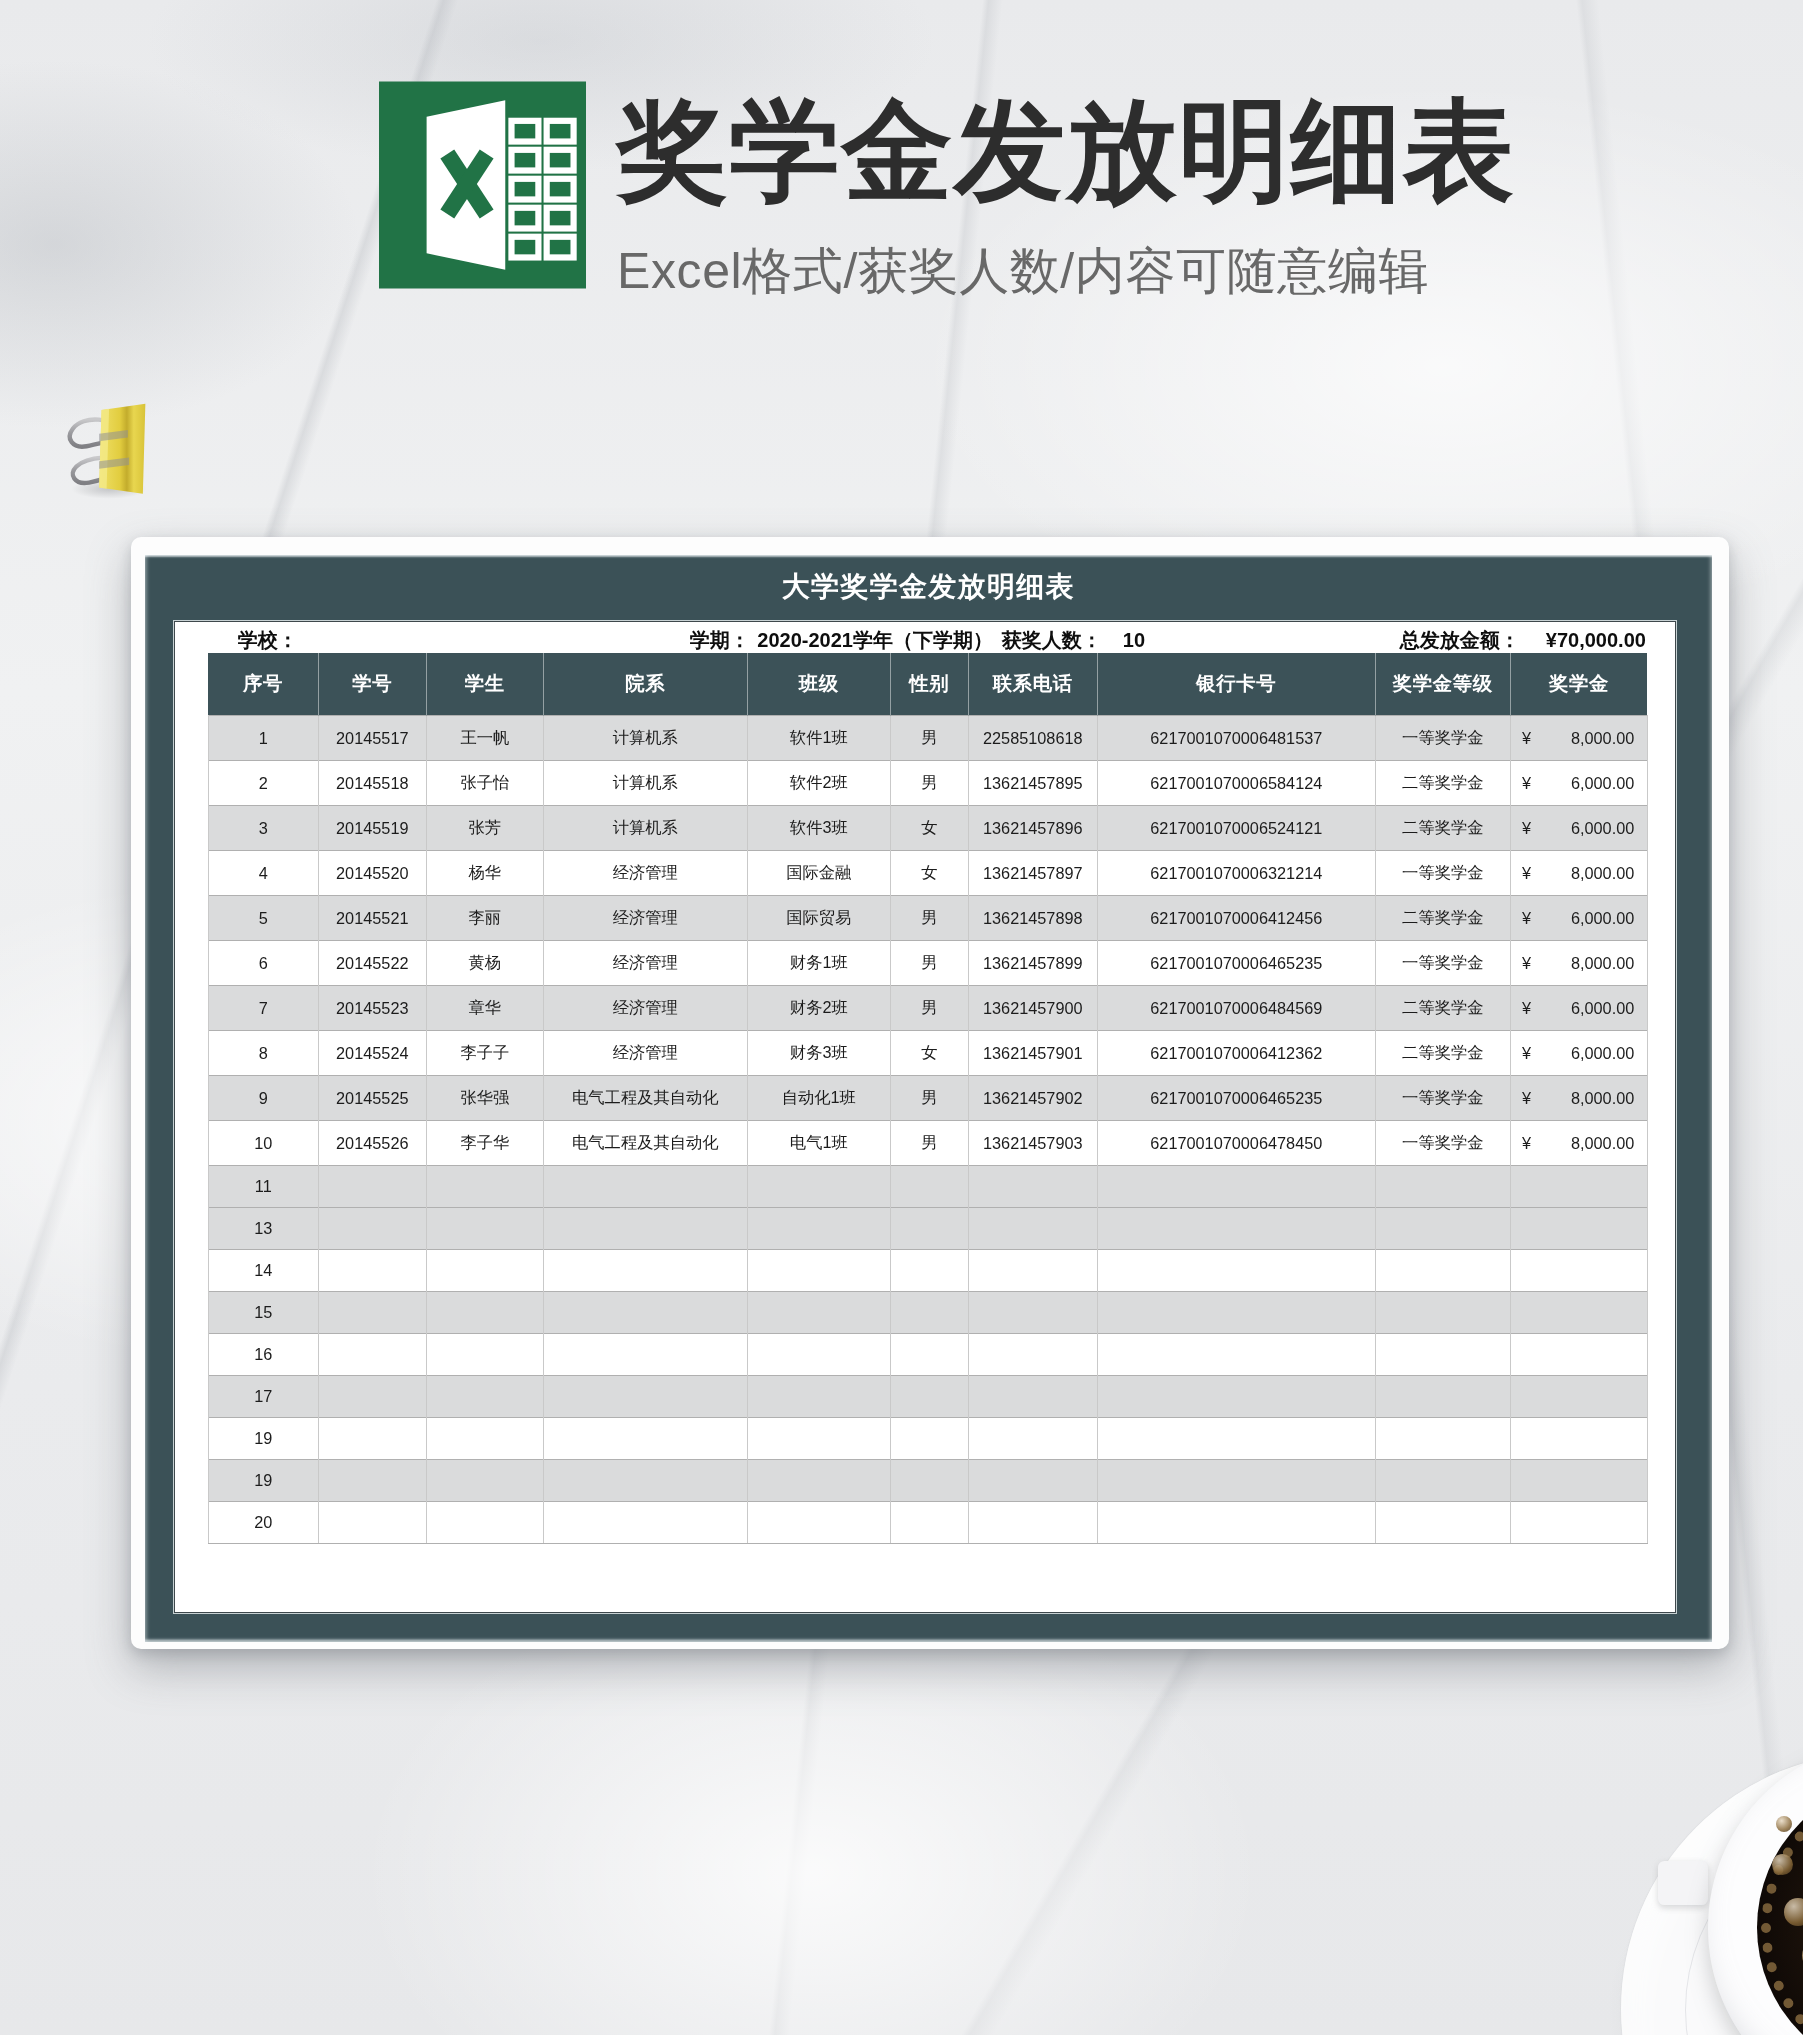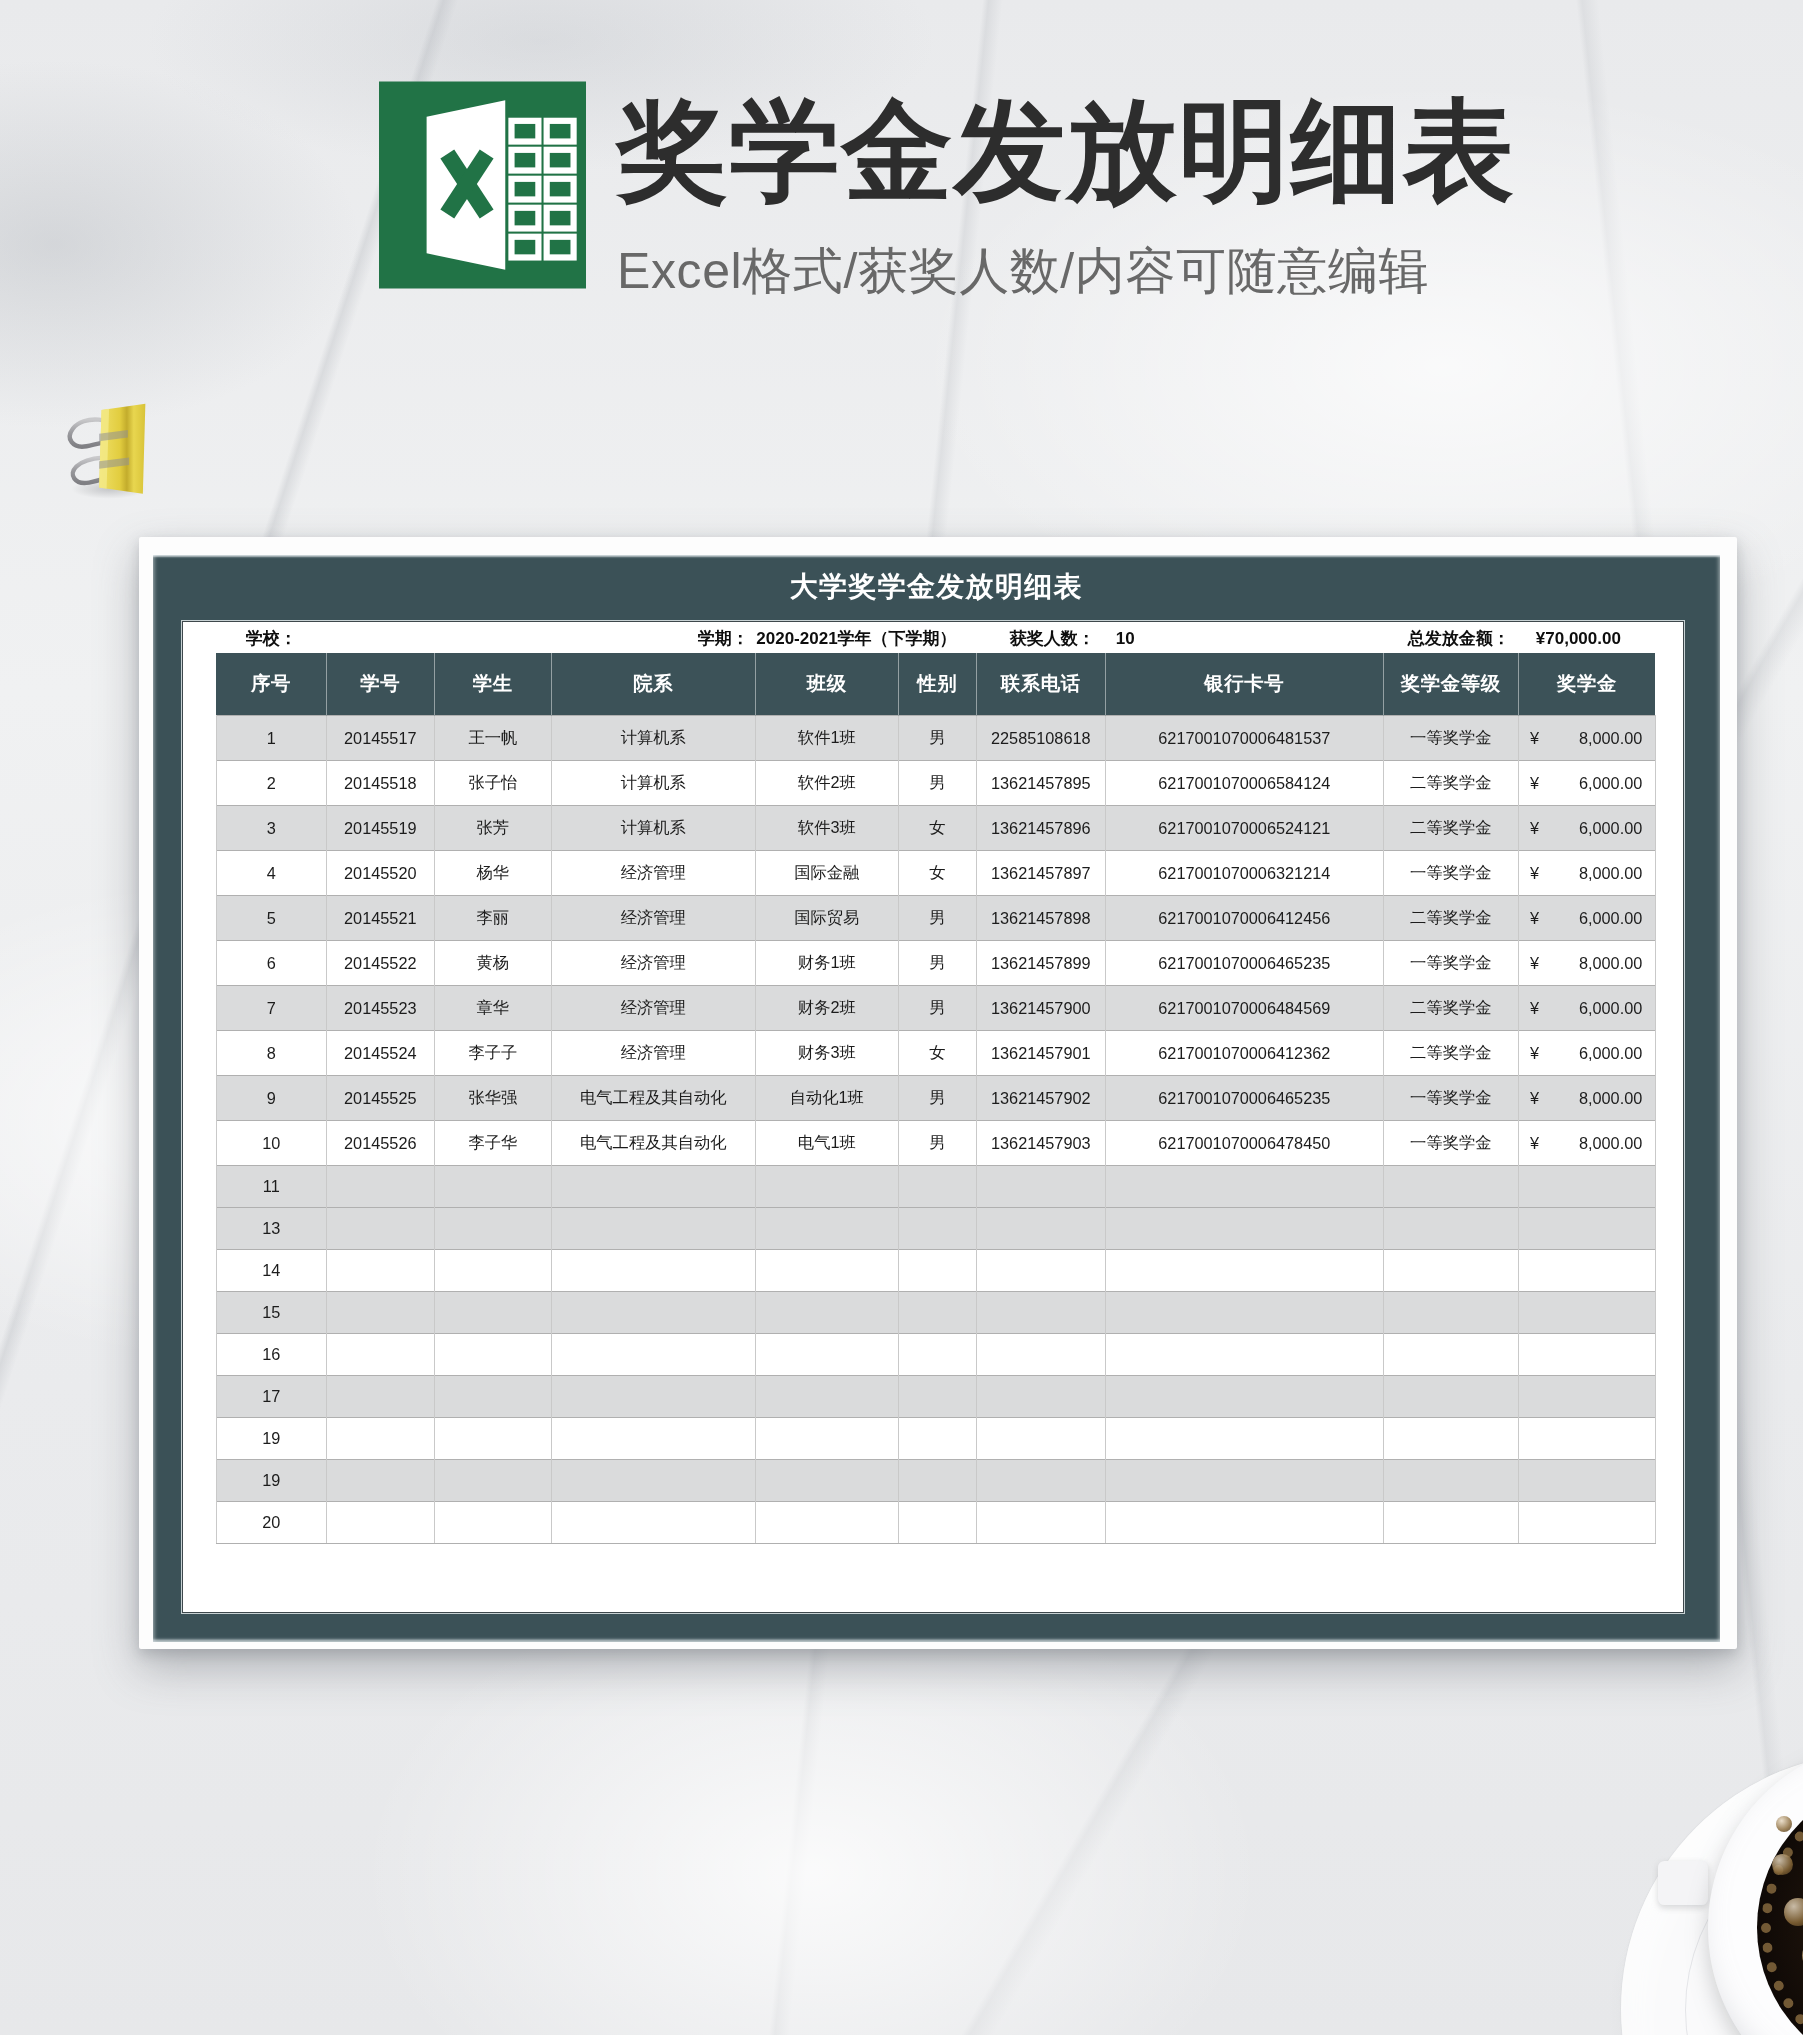--- a/index.html
+++ b/index.html
@@ -42,22 +42,22 @@
 
   
   .binder-clip { position:absolute; left:34px; top:396px; width:122px; height:108px; }
   .clip-shadow {
     position:absolute; left:59px; top:476px; width:100px; height:26px; border-radius:50%;
     background:radial-gradient(closest-side, rgba(120,122,126,.35), transparent 75%);
   }
 
   
   .card {
-    position:absolute; left:139px; top:537px; width:1598px; height:1112px;
-    background:#fdfdfd; border-radius:2px;
+    position:absolute; left:131px; top:537px; width:1598px; height:1112px;
+    background:#fdfdfd; border-radius:10px;
     box-shadow:0 19px 44px rgba(110,115,122,.45), 0 5px 12.5px rgba(110,115,122,.3);
   }
   .frame {
     position:absolute; left:13.8px; top:17.5px; width:1567px; height:1087px;
     background:#3b5157;
     box-shadow:
       inset 0 3.1px 1.9px -1.3px rgba(240,246,248,.85),
       inset 0 -3.8px 2.5px -1.3px rgba(225,233,236,.75),
       inset 4.4px 0 3.8px -2.5px rgba(240,246,248,.4),
       inset -4.4px 0 3.8px -2.5px rgba(240,246,248,.4);
@@ -67,21 +67,21 @@
     line-height:64px; text-align:center;
     font-size:28px; font-weight:700; color:#ffffff; letter-spacing:1.3px;
   }
   .panel {
     position:absolute; left:29px; top:66px; width:1502px; height:992px;
     background:#ffffff; border:1.9px solid #3e484c;
     outline:1.3px solid rgba(235,241,243,.8);
   }
 
   
-  .info-row { position:absolute; left:0; top:0; width:100%; height:27px; font-size:17px; font-weight:600; color:#0e0e0e; }
+  .info-row { position:absolute; left:0; top:0; width:100%; height:27px; font-size:20px; font-weight:600; color:#0e0e0e; }
   .info-group { position:absolute; top:5px; white-space:nowrap; }
   .g-school  { left:63px; }
   .g-term    { left:515px; }
   .g-winners { left:827px; }
   .g-total   { left:1225px; }
   .info-value { margin-left:7.5px; }
   .g-winners .info-value { margin-left:21px; }
   .g-total   .info-value { margin-left:26px; }
 
   

